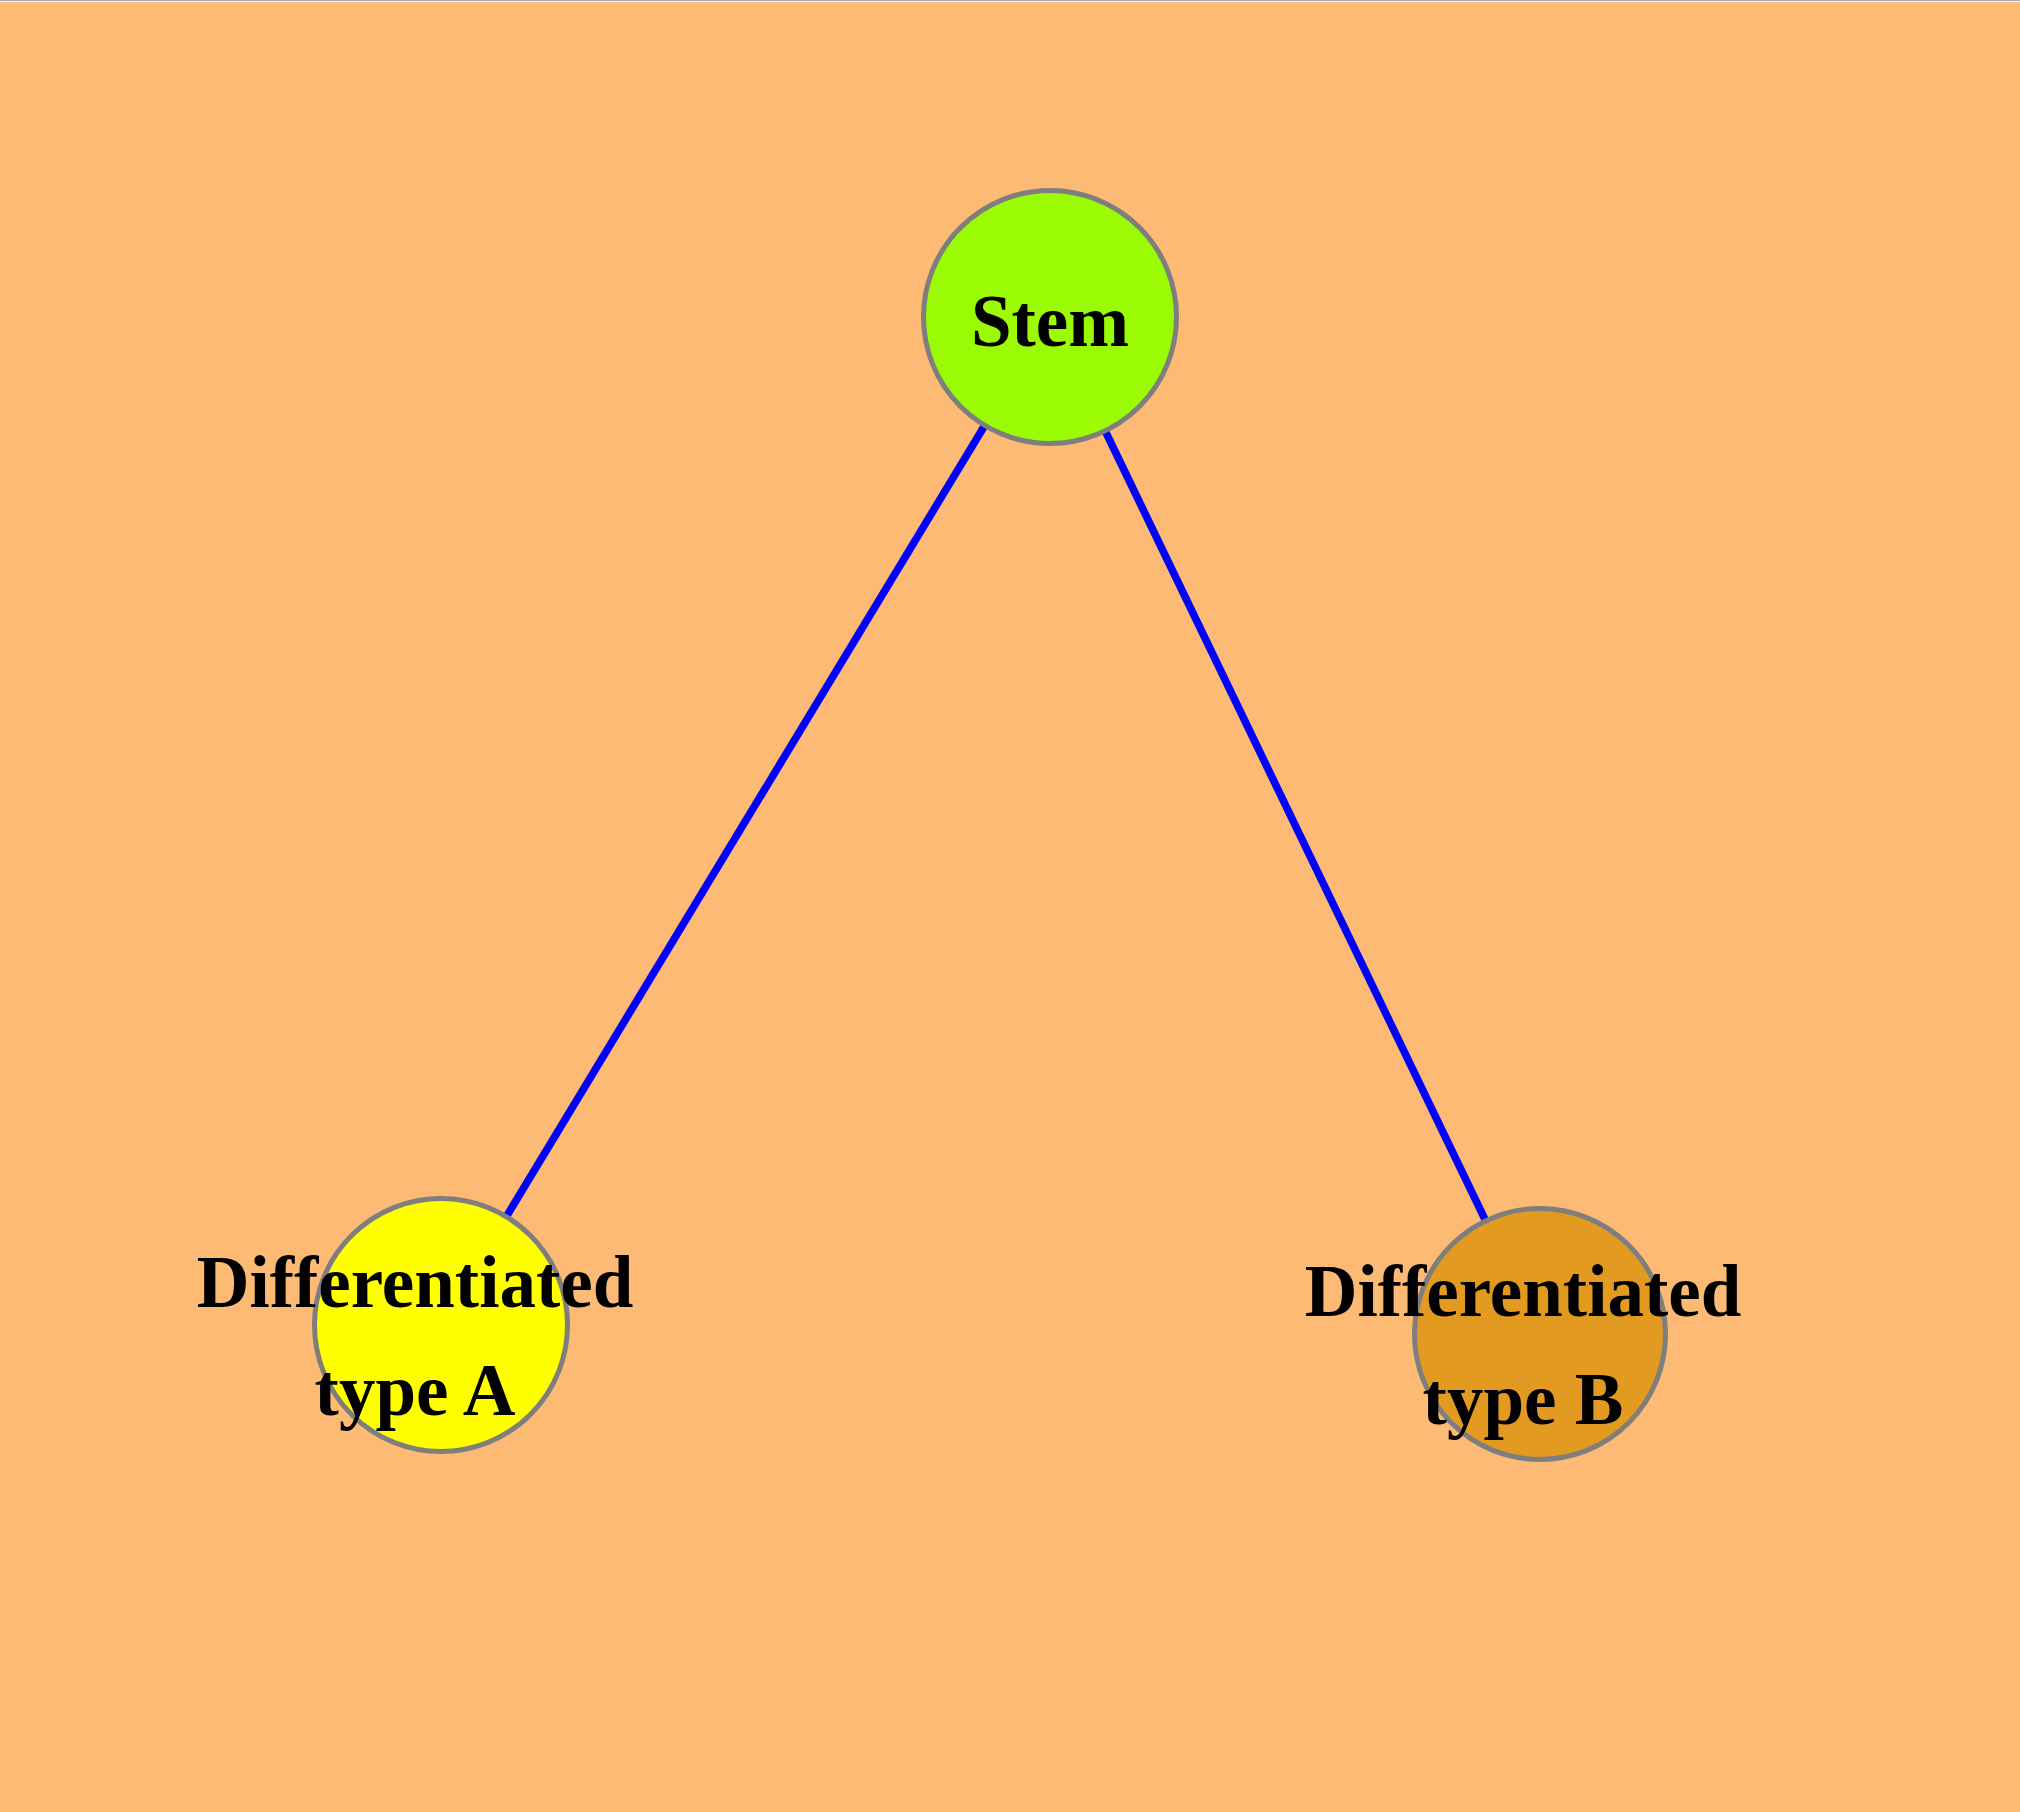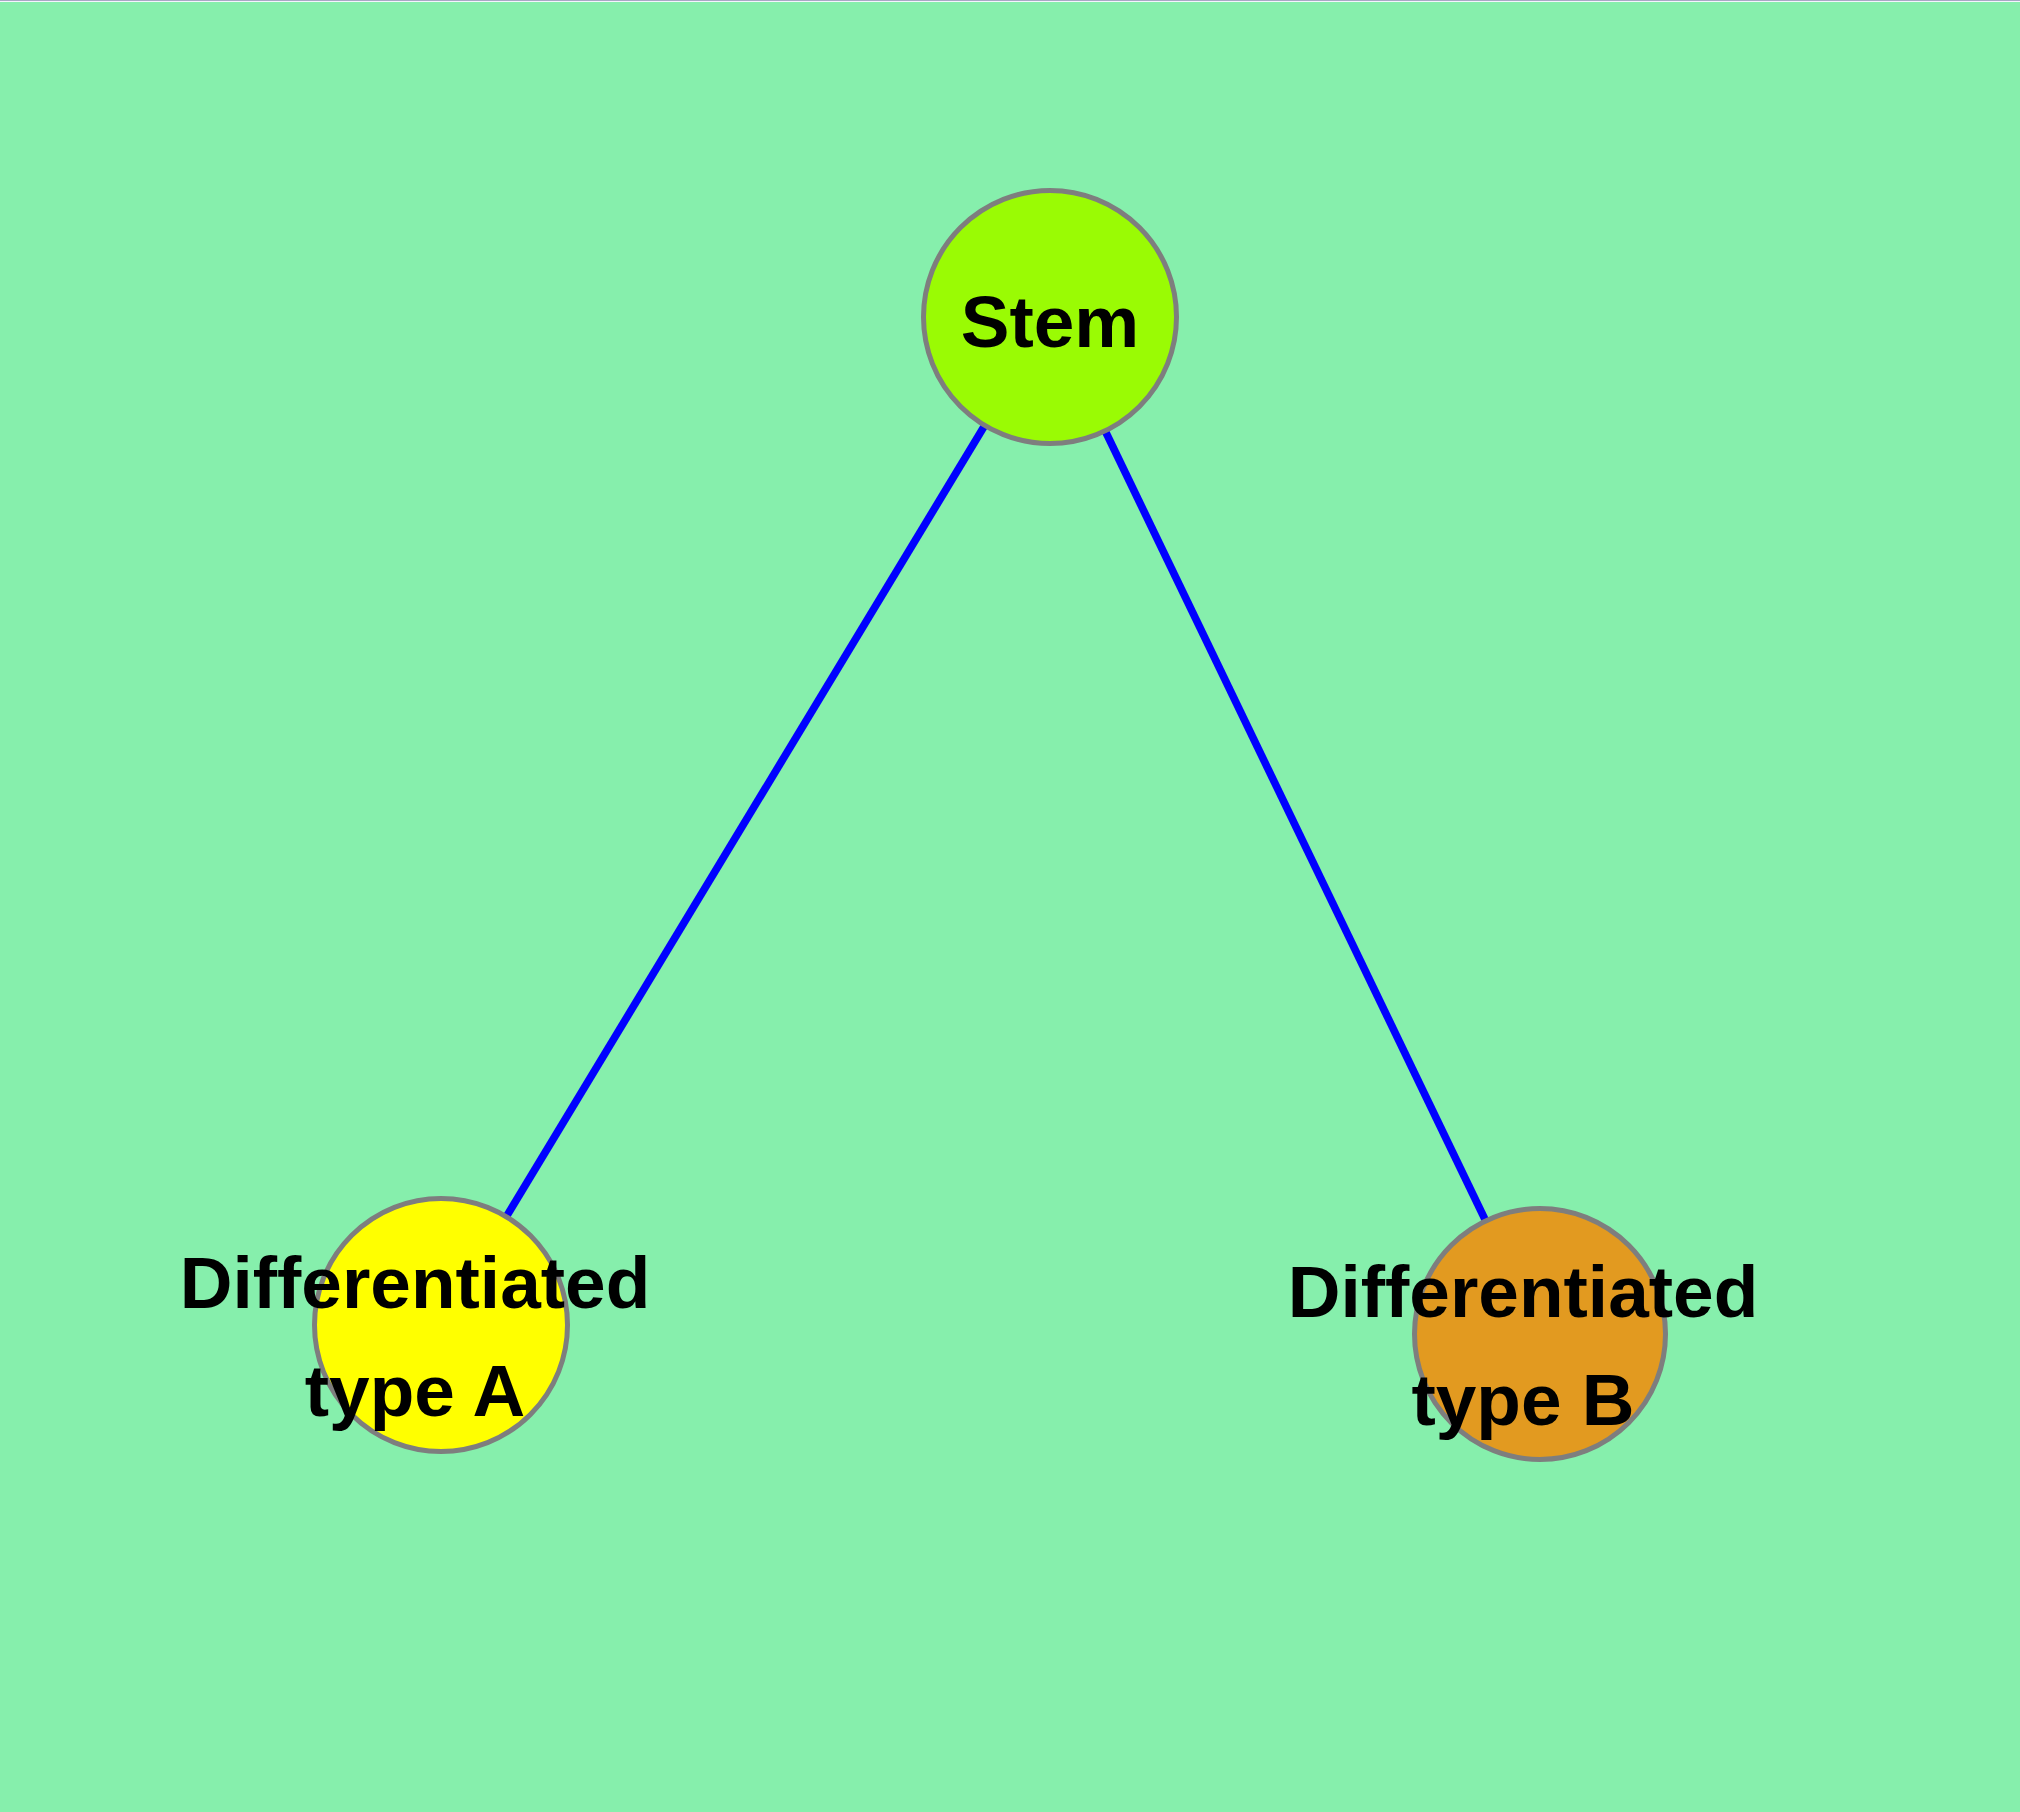--- a/index.html
+++ b/index.html
@@ -5,22 +5,22 @@
   html, body {
     margin: 0;
     padding: 0;
     background: #9a9ab0;
   }
   .screen {
     position: relative;
     width: 2021px;
     height: 1812px;
     overflow: hidden;
-    background: #86efac;
-    font-family: Liberation Sans, sans-serif;
+    background: #fdba74;
+    font-family: Liberation Serif, serif;
   }
   .edge-top-hairline {
     position: absolute;
     left: 0; top: 0;
     width: 100%; height: 0.8px;
     background: #a8a8c4;
   }
   .edge-top-white {
     position: absolute;
     left: 0; top: 0.8px;

